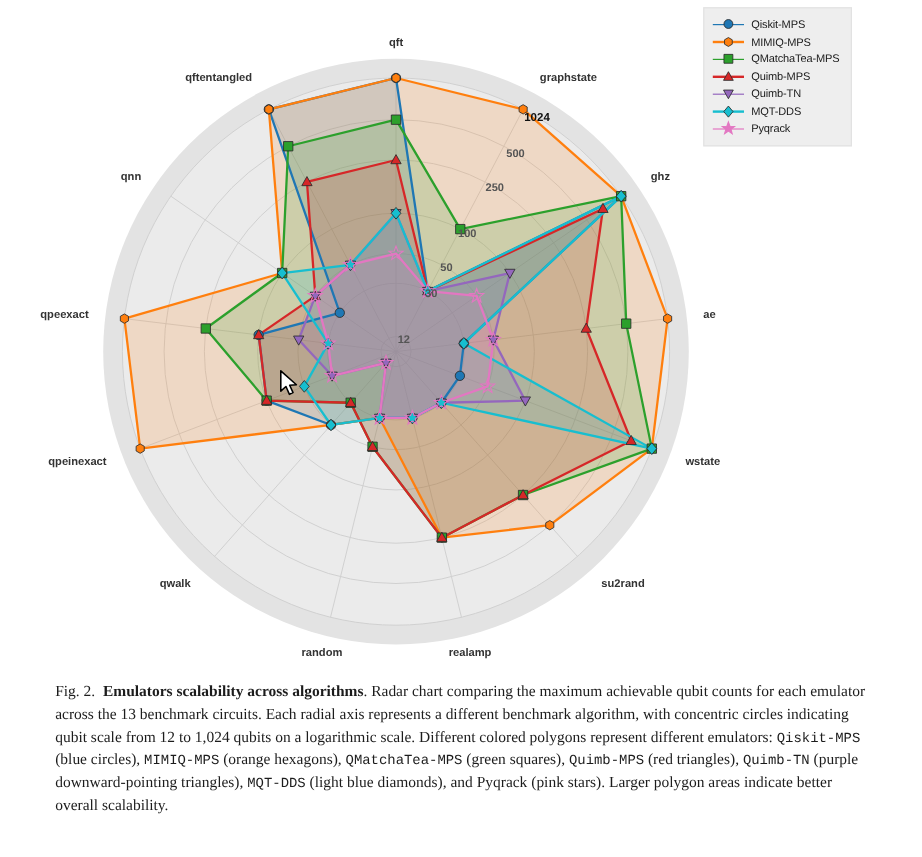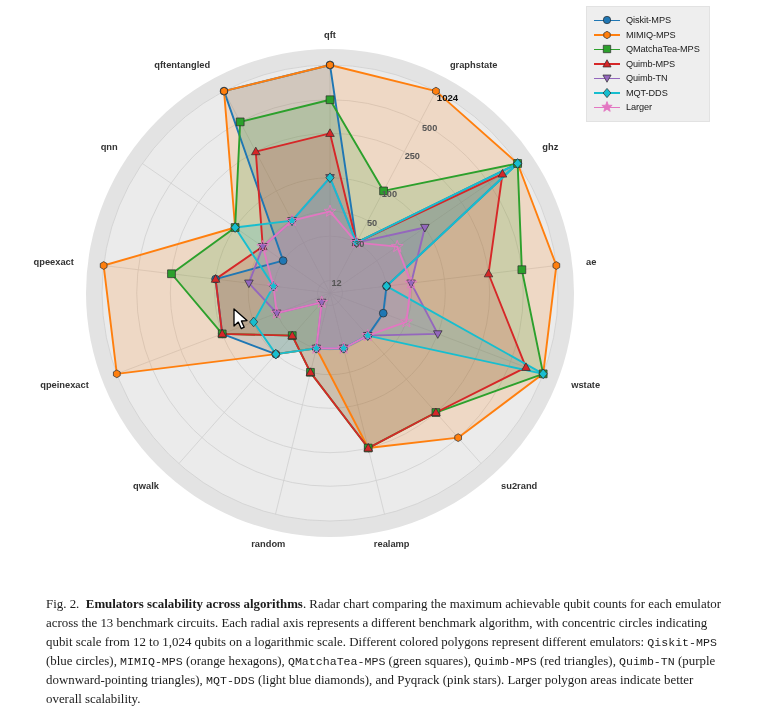--- a/index.html
+++ b/index.html
@@ -74,21 +74,20 @@
   #caption {
     position: absolute;
     left: 46px;
     top: 567px;
     width: 680px;
     font-family: "Liberation Serif", serif;
     font-size: 12.9px;
     line-height: 1.47;
     color: #1c1c1c;
     text-align: left;
-    margin-top: 28px;
   }
   #caption .figno { font-weight: normal; }
   #caption .boldtitle { font-weight: bold; }
   #caption .mono {
     font-family: "Liberation Mono", monospace;
     font-size: 11.6px;
   }
   
   #cursor {
     position: absolute;
@@ -333,21 +332,21 @@
         </span>
       <span class="legend-label">MQT-DDS</span>
     </div>
     <div class="legend-row">
       <span class="legend-mark">
           <span class="lline" style="background: rgb(227, 119, 194);"></span>
           <svg width="14" height="14" class="lsym">
             <path d="M0.00,-5.40 L1.32,-1.81 L5.14,-1.67 L2.13,0.69 L3.17,4.37 L0.00,2.24 L-3.17,4.37 L-2.13,0.69 L-5.14,-1.67 L-1.32,-1.81 Z" transform="translate(7,7)" fill="#e377c2" stroke="#e377c2" stroke-width="0.9"></path>
           </svg>
         </span>
-      <span class="legend-label">Larger</span>
+      <span class="legend-label">Pyqrack</span>
     </div>
   </div>
 
   <div id="caption">
     <span class="figno">Fig. 2.</span>
     <span>&nbsp;</span><span class="boldtitle">Emulators scalability across algorithms</span><span>. Radar chart comparing the maximum achievable qubit counts for each emulator across the 13 benchmark circuits. Each radial axis represents a different benchmark algorithm, with concentric circles indicating qubit scale from 12 to 1,024 qubits on a logarithmic scale. Different colored polygons represent different emulators: </span><span class="mono">Qiskit-MPS</span><span> (blue circles), </span><span class="mono">MIMIQ-MPS</span><span> (orange hexagons), </span><span class="mono">QMatchaTea-MPS</span><span> (green squares), </span><span class="mono">Quimb-MPS</span><span> (red triangles), </span><span class="mono">Quimb-TN</span><span> (purple downward-pointing triangles), </span><span class="mono">MQT-DDS</span><span> (light blue diamonds), and Pyqrack (pink stars). Larger polygon areas indicate better overall scalability.</span>
   </div>
 
   <svg id="cursor" viewBox="0 0 18 24">
     <path d="M1,1 L1,18 L5.3,14.1 L8.2,20.6 L11.2,19.2 L8.4,13 L14,12.6 Z" fill="#ffffff" stroke="#000000" stroke-width="1.3" stroke-linejoin="round"></path>

